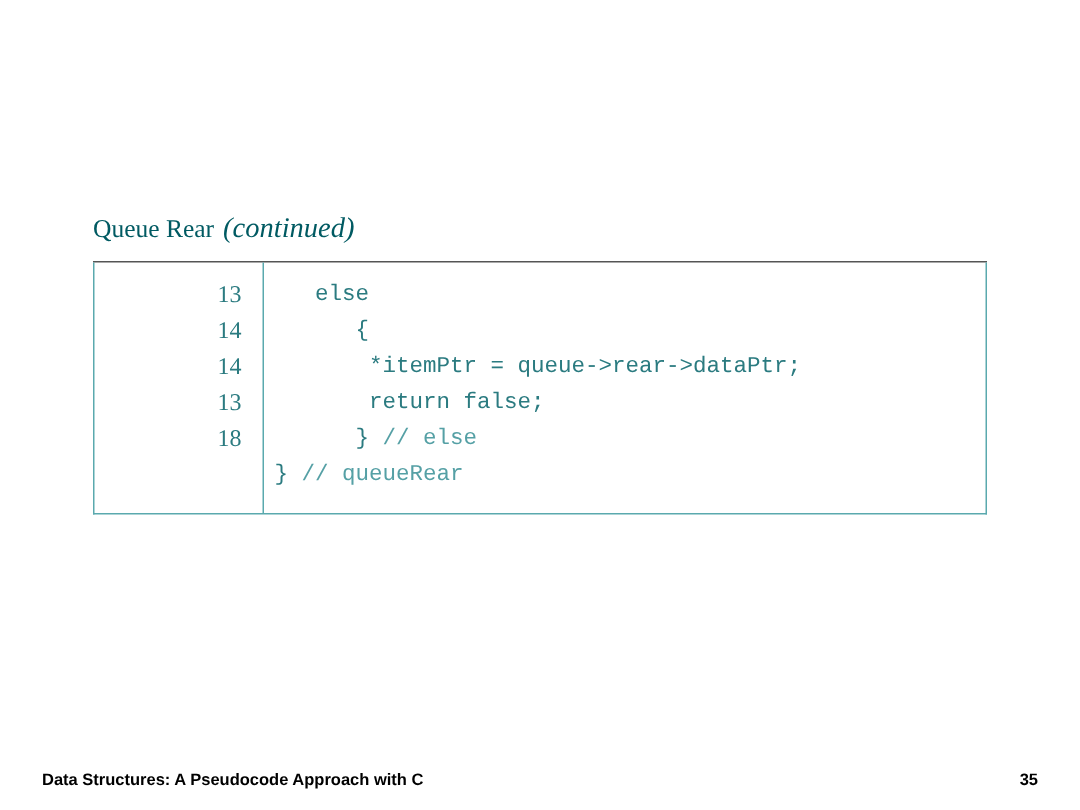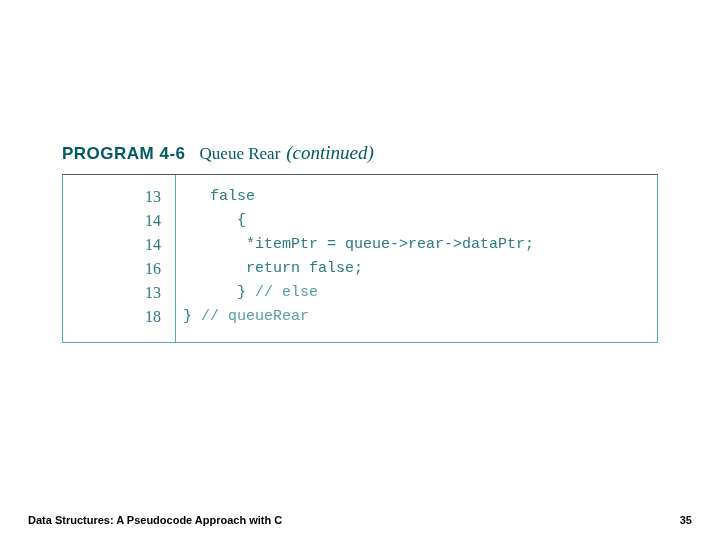--- a/index.html
+++ b/index.html
@@ -118,39 +118,37 @@
     bottom: 14px;
     font-size: 11px;
     font-weight: 700;
     color: #000;
   }
 </style>
 </head>
 <body>
 
 <div class="heading">
-  <span class="progtag">PROGRAM 4-6</span>
   <span class="title">Queue Rear</span>
   <span class="cont">(continued)</span>
 </div>
 
 <div class="hr"></div>
 
 <div class="codebox">
   <div class="linenums">
     <div class="ln">13</div>
     <div class="ln">14</div>
     <div class="ln">14</div>
-    <div class="ln">16</div>
     <div class="ln">13</div>
     <div class="ln">18</div>
   </div>
   <div class="vline"></div>
   <div class="code">
-    <div class="row"><span>   </span><span>false</span><span class="comment"></span></div>
+    <div class="row"><span>   </span><span>else</span><span class="comment"></span></div>
     <div class="row"><span>      </span><span>{</span><span class="comment"></span></div>
     <div class="row"><span>       </span><span>*itemPtr = queue-&gt;rear-&gt;dataPtr;</span><span class="comment"></span></div>
     <div class="row"><span>       </span><span>return false;</span><span class="comment"></span></div>
     <div class="row"><span>      </span><span>} </span><span class="comment">// else</span></div>
     <div class="row"><span></span><span>} </span><span class="comment">// queueRear</span></div>
   </div>
 </div>
 
 <div class="footer-left">Data Structures: A Pseudocode Approach with C</div>
 <div class="footer-right">35</div>

